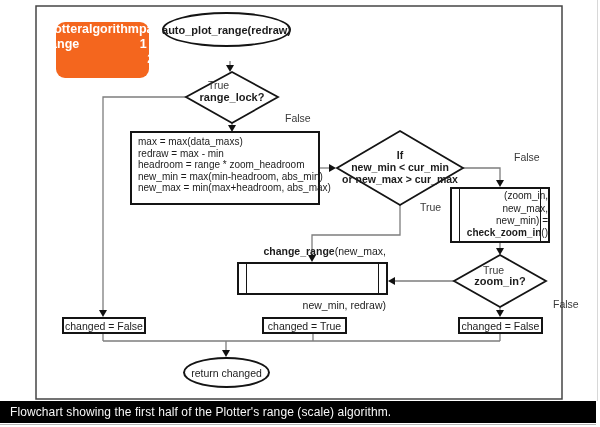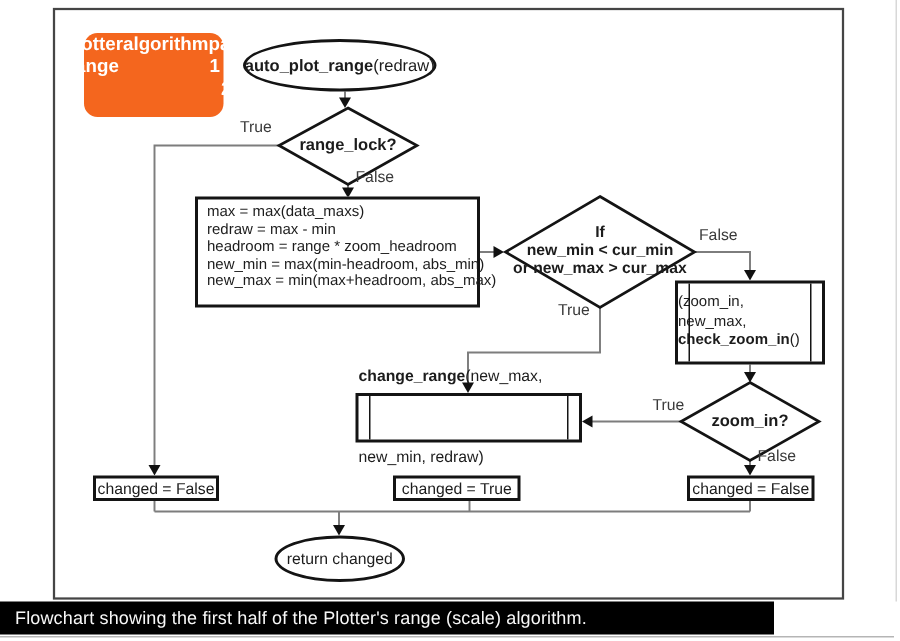--- a/index.html
+++ b/index.html
@@ -16,36 +16,36 @@
     justify-content:center;text-align:center;
   }
   .ellipse{
     background:#fff;border:2.2px solid #141414;border-radius:50%;
     display:flex;align-items:center;justify-content:center;white-space:nowrap;
   }
   .rect{
     background:#fff;border:2px solid #141414;
   }
   .compute{font-size:10px;line-height:11.6px;padding:3px 0 0 6px;white-space:nowrap;}
-  .pre{display:flex;flex-direction:column;justify-content:center;text-align:left;}
+  .pre{display:flex;flex-direction:column;justify-content:center;text-align:right;}
   .pre .vbar{position:absolute;top:0;bottom:0;width:0;border-left:1.7px solid #141414;}
   .pre .vbar.l{left:7px;} .pre .vbar.r{right:7px;}
   .check{font-size:10px;line-height:12.4px;}
   .change{font-size:10.5px;line-height:13.5px;gap:40px;}
   .smallbox{
     background:#fff;border:2px solid #141414;font-size:10.5px;
     display:flex;align-items:center;justify-content:center;white-space:nowrap;
   }
   .dtext{
     position:absolute;text-align:center;font-size:10.5px;line-height:12px;
     pointer-events:none;
     font-weight:bold;
   }
   .dtext.one{font-size:11px;}
-  .elabel{position:absolute;font-size:10.5px;color:#3a3a3a;white-space:nowrap;}
+  .elabel{position:absolute;font-size:10.5px;color:#3a3a3a;white-space:nowrap;margin-left:48px;}
   .startline{font-size:11px;}
   .caption{
     background:#000;color:#f7f7f7;font-size:12px;display:flex;align-items:center;
     padding-left:10px;letter-spacing:.1px;
   }
   .edgeline{background:#d8d8d8;}
 </style>
 </head>
 <body>
 
@@ -92,21 +92,21 @@
       <polygon points="500,255 546,281 500,307 454,281"></polygon>
     </g>
   </svg>
 
   <div class="abs badge" style="left:56px;top:22px;width:93px;height:56px;">
     <div>Plotter range</div>
     <div>algorithm</div>
     <div>part 1 of 2</div>
   </div>
 
-  <div class="abs ellipse startline" style="left:162px;top:26px;width:129px;height:35px;">
+  <div class="abs ellipse startline" style="left:162px;top:12px;width:129px;height:35px;font-weight:bold;">
     <b>auto_plot_range</b>
       <span>(redraw)</span>
   </div>
 
   <div class="dtext one" style="left:186px;top:91px;width:92px;">range_lock?</div>
   <div class="dtext" style="left:337px;top:149px;width:126px;">
     <div>If</div>
     <div>new_min &lt; cur_min</div>
     <div>or new_max &gt; cur_max</div>
   </div>
@@ -118,20 +118,21 @@
     <div>headroom = range * zoom_headroom</div>
     <div>new_min = max(min-headroom, abs_min)</div>
     <div>new_max = min(max+headroom, abs_max)</div>
   </div>
 
   <div class="abs rect pre check" style="left:450px;top:187px;width:100px;height:56px;">
     <i class="vbar l"></i>
     <i class="vbar r"></i>
     <div>(zoom_in,</div>
     <div>new_max,</div>
+    <div>new_min) =</div>
     <div><b>check_zoom_in</b><span>()</span></div>
   </div>
 
   <div class="abs rect pre change" style="left:237px;top:262px;width:151px;height:33px;">
     <i class="vbar l"></i>
     <i class="vbar r"></i>
     <div><b>change_range</b><span>(new_max,</span></div>
     <div>new_min, redraw)</div>
   </div>
 
@@ -141,18 +142,18 @@
 
   <div class="abs ellipse" style="left:183px;top:357px;width:87px;height:31px;border-width:2px;font-size:10.5px;">return changed</div>
 
   <div class="elabel" style="left:160px;top:79px;">True</div>
   <div class="elabel" style="left:237px;top:112px;">False</div>
   <div class="elabel" style="left:466px;top:151px;">False</div>
   <div class="elabel" style="left:372px;top:201px;">True</div>
   <div class="elabel" style="left:435px;top:264px;">True</div>
   <div class="elabel" style="left:505px;top:298px;">False</div>
 
-  <div class="abs caption" style="left:0;top:401px;width:516px;height:22px;">
+  <div class="abs caption" style="left:0;top:401px;width:596px;height:22px;">
     <span>Flowchart showing the first half of the Plotter's range (scale) algorithm.</span>
   </div>
   <div class="abs" style="left:0;top:424px;width:596px;height:1px;background:#b5b5b5;"></div>
 
 </div>
 
 </body></html>

